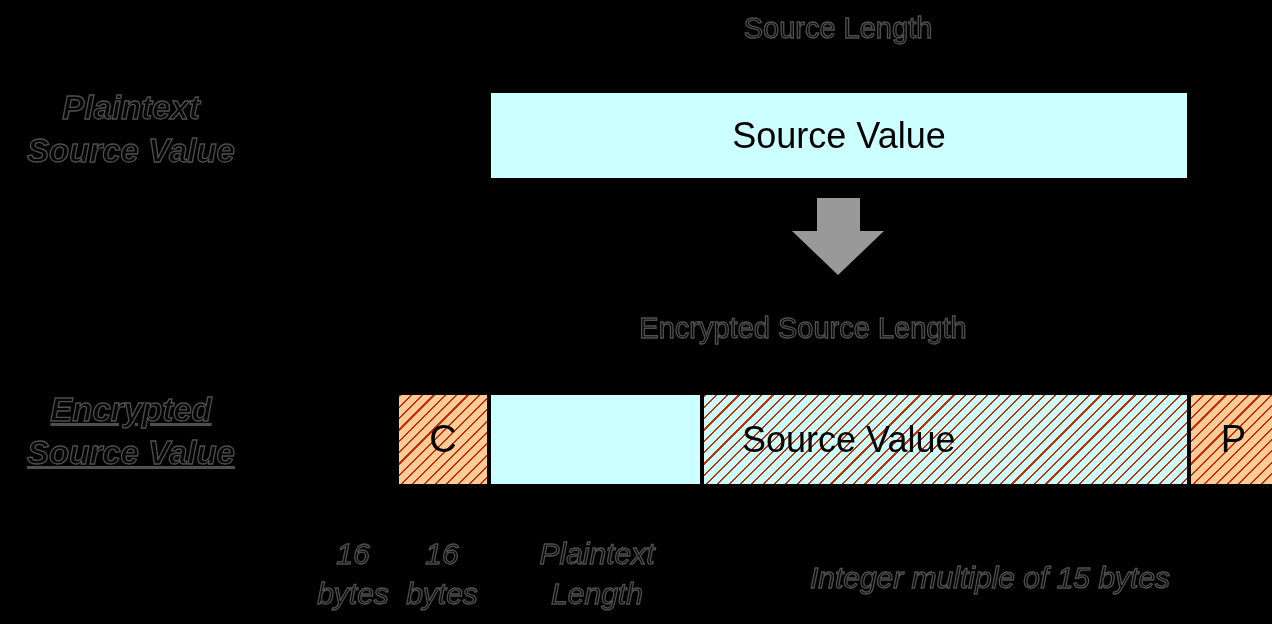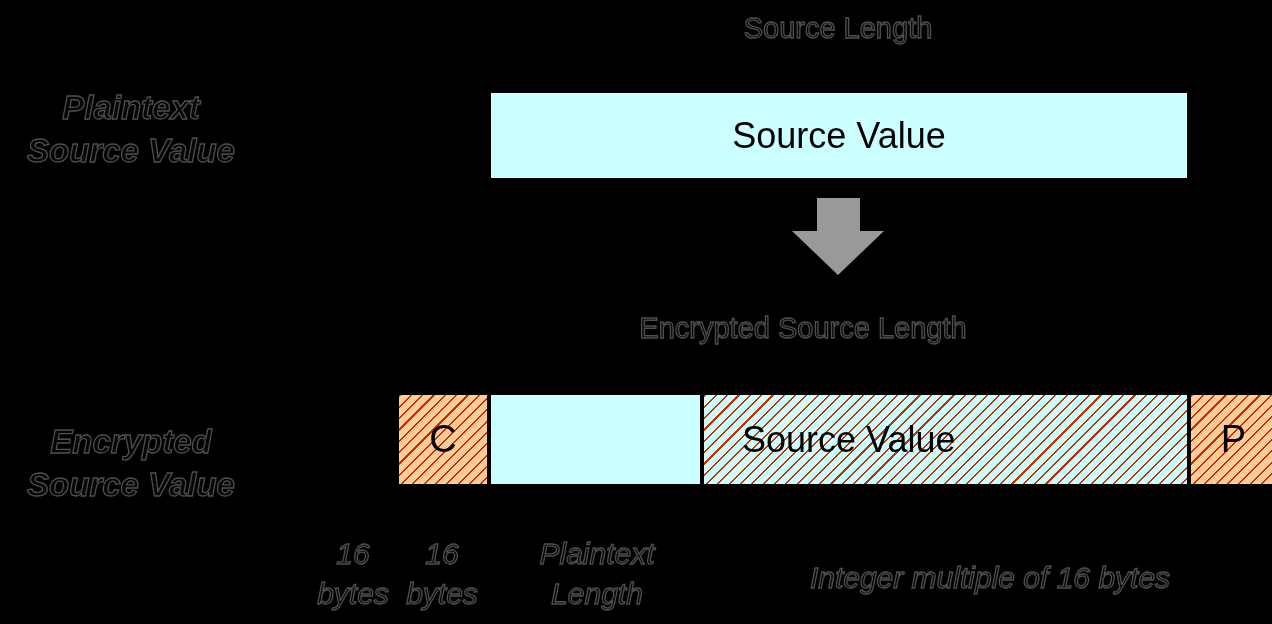--- a/index.html
+++ b/index.html
@@ -99,21 +99,21 @@
   </div>
 
   <div class="arrow-wrap">
     <svg width="110" height="78" viewBox="0 0 110 78">
       <path d="M34,0 L77,0 L77,33 L101,33 L55,77 L9,33 L34,33 Z" fill="var(--arrow-gray)"></path>
     </svg>
   </div>
 
   <div class="heading ghost" style="left:591px;top:312px;width:400px;">Encrypted Source Length</div>
 
-  <div class="left-label ghost" style="top:420px;">
+  <div class="left-label ghost" style="top:388px;text-decoration:underline;">
     <div>Encrypted</div>
     <div>Source Value</div>
   </div>
 
 
   <div class="box hatch-orange" style="left:385px;width:92px;">
     <span class="seg-label">C</span>
   </div>
 
   <div class="box cyan" style="left:477px;width:213px;">
@@ -136,15 +136,15 @@
   <div class="annotation ghost" style="left:380px;top:534px;width:100px;">
     <div>16</div>
     <div>bytes</div>
   </div>
 
   <div class="annotation ghost" style="left:505px;top:534px;width:160px;">
     <div>Plaintext</div>
     <div>Length</div>
   </div>
 
-  <div class="annotation ghost" style="left:738px;top:558px;width:480px;white-space:nowrap;">Integer multiple of 16 bytes</div>
+  <div class="annotation ghost" style="left:738px;top:558px;width:480px;white-space:nowrap;">Integer multiple of 15 bytes</div>
 
 </div>
 
 </body></html>

